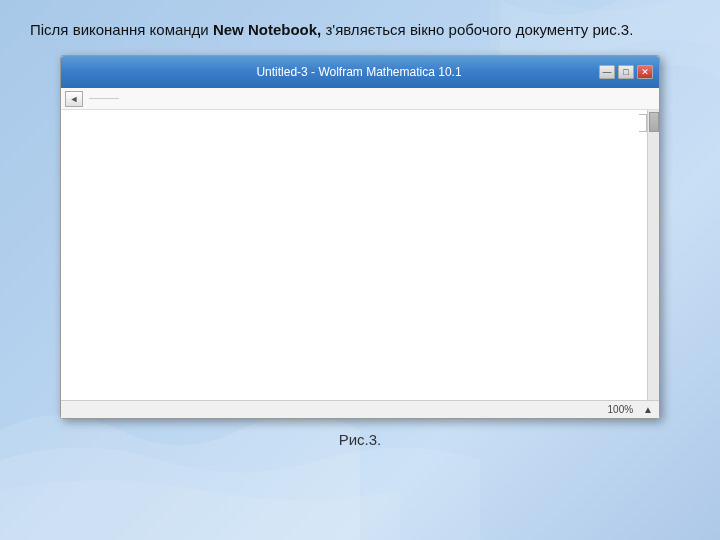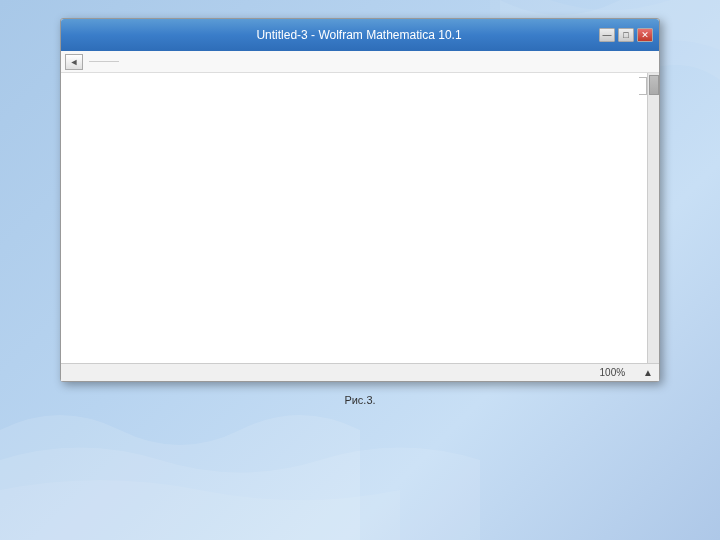--- a/index.html
+++ b/index.html
@@ -175,26 +175,26 @@
       align-items: center;
       justify-content: flex-end;
       padding: 0 6px;
       font-size: 10px;
       color: #444;
     }
 
     .status-zoom {
       display: flex;
       align-items: flex-start;
-      gap: 18px;
+      gap: 10px;
     }
 
     .caption-text {
       margin-top: 12px;
-      font-size: 11px;
+      font-size: 15px;
       color: #333;
       text-align: center;
     }
 
     
     .wave-svg {
       position: absolute;
       bottom: 0;
       left: 0;
       width: 100%;
@@ -209,20 +209,23 @@
   <path d="M0 430 Q60 400 120 430 Q180 460 240 430 Q300 400 360 430 L360 540 L0 540 Z" fill="rgba(255,255,255,0.12)"></path>
   <path d="M0 460 Q80 435 160 460 Q240 485 320 460 Q400 435 480 460 L480 540 L0 540 Z" fill="rgba(255,255,255,0.1)"></path>
   <path d="M0 490 Q100 470 200 490 Q300 510 400 490 L400 540 L0 540 Z" fill="rgba(255,255,255,0.08)"></path>
 
   <path d="M500 0 Q560 30 620 0 Q680 -30 720 0 L720 80 Q680 50 620 80 Q560 110 500 80 Z" fill="rgba(255,255,255,0.08)"></path>
   <path d="M550 0 Q610 20 670 0 L720 0 L720 50 Q670 30 610 50 Q550 70 490 50 L490 0 Z" fill="rgba(255,255,255,0.06)"></path>
 </svg>
 
 <div class="content-area">
 
+  <p class="description-text">
+    <span>Після виконання команди </span><span class="highlight">New Notebook,</span><span> з'являється вікно робочого документу рис.3.</span>
+  </p>
 
   <div class="wolfram-window">
 
     <div class="title-bar">
       <div style="width:52px;"></div>
       <span class="title-bar-title">Untitled-3 - Wolfram Mathematica 10.1</span>
       <div class="title-bar-controls">
         <div class="win-btn minimize">
           <span>—</span>
         </div>

